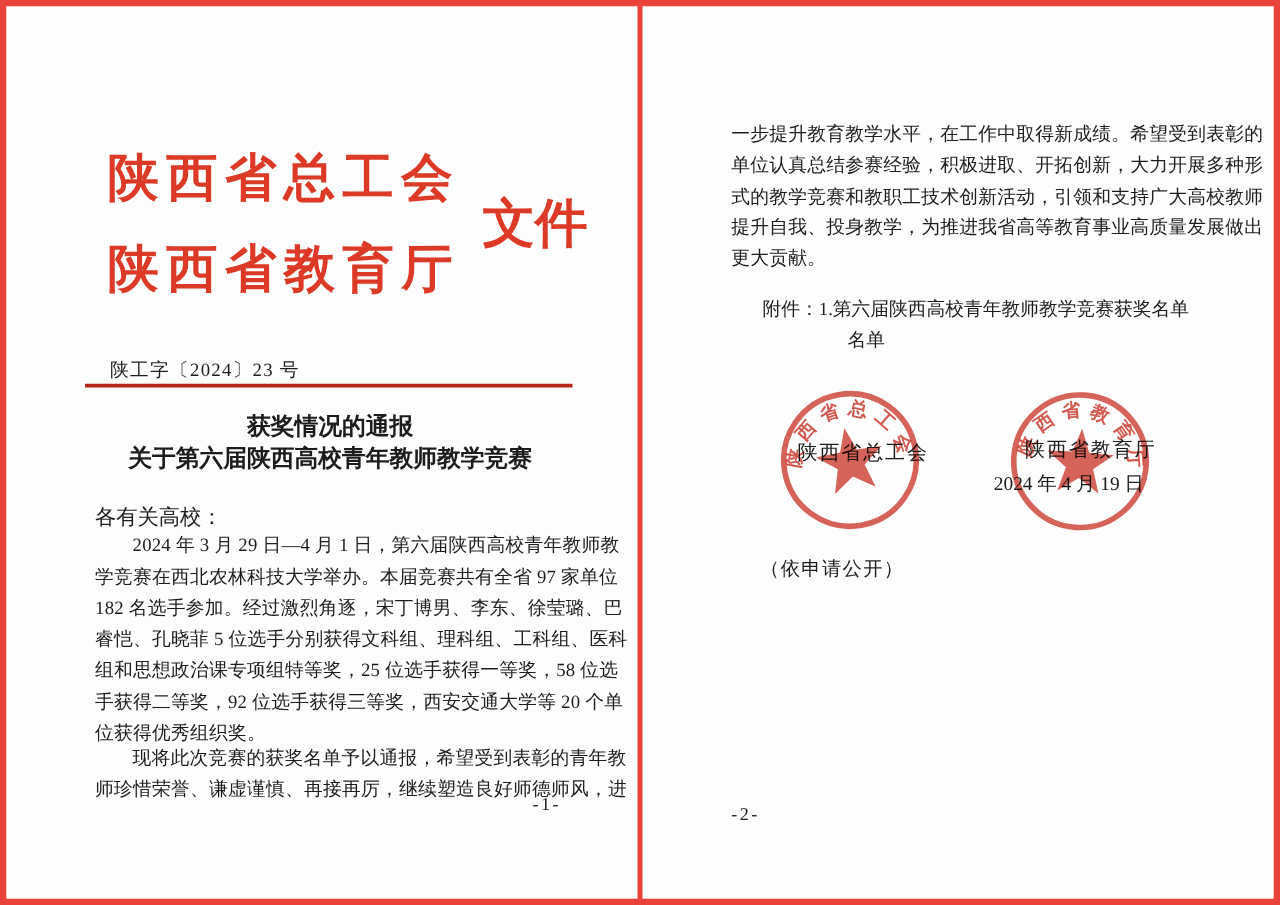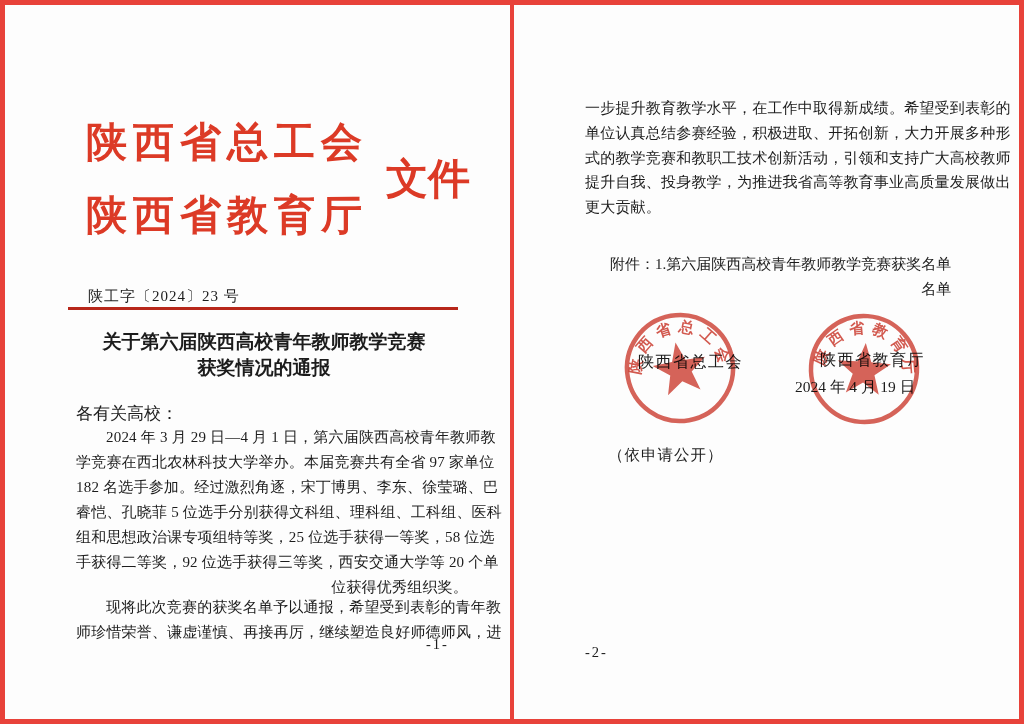--- a/index.html
+++ b/index.html
@@ -23,30 +23,30 @@
   }
   .doc-word{font-size:42px;font-weight:bold;color:#dc3a26;white-space:nowrap;}
 
   .doc-number{left:88px;top:287px;width:400px;text-align:left;font-size:15px;letter-spacing:1px;}
   .red-rule{left:68px;top:307px;width:390px;height:3px;background:#b7271a;}
 
   .doc-title{left:64px;top:329px;width:400px;text-align:center;font-weight:bold;font-size:19px;line-height:26px;}
 
   .salutation{left:76px;top:402px;font-size:17px;}
   .body-block{font-size:15px;line-height:25px;letter-spacing:0.2px;}
-  .p1{left:76px;top:425px;width:392px;text-align:right;}
+  .p1{left:76px;top:425px;width:392px;}
   .p2{left:76px;top:595px;width:392px;}
   .indent{padding-left:30px;}
   .pagenum{font-size:14.5px;letter-spacing:2px;}
   .pn1{left:426px;top:636px;}
   .pn2{left:585px;top:644px;}
 
   
   .rp-para{left:585px;top:96px;width:382px;font-size:15px;line-height:24.8px;letter-spacing:0.2px;}
-  .attach{left:610px;top:252px;font-size:15px;line-height:25px;text-align:right;}
+  .attach{left:610px;top:236px;font-size:15px;line-height:25px;}
   .attach .l2{margin-left:53px;}
   .attach .l3{margin-left:68px;}
 
   .signer{font-size:16px;letter-spacing:1.5px;}
   .s1{left:638px;top:352px;}
   .s2{left:820px;top:350px;}
   .sign-date{left:795px;top:377px;font-size:15.5px;}
   .disclosure{left:608px;top:445px;font-size:15.5px;letter-spacing:1px;}
 
   .seal{width:116px;height:116px;mix-blend-mode:multiply;opacity:0.88;z-index:20;}
@@ -63,22 +63,22 @@
     <div class="org-line">陕西省总工会</div>
     <div class="org-line">陕西省教育厅</div>
   </div>
   <div class="doc-word">文件</div>
 </div>
 
 <div class="abs doc-number nowrap">陕工字〔2024〕23 号</div>
 <div class="abs red-rule"></div>
 
 <div class="abs doc-title">
+  <div class="nowrap">获奖情况的通报</div>
   <div class="nowrap">关于第六届陕西高校青年教师教学竞赛</div>
-  <div class="nowrap">获奖情况的通报</div>
 </div>
 
 <div class="abs salutation nowrap">各有关高校：</div>
 
 <div class="abs body-block p1">
   <div class="nowrap indent">2024 年 3 月 29 日—4 月 1 日，第六届陕西高校青年教师教</div>
   <div class="nowrap">学竞赛在西北农林科技大学举办。本届竞赛共有全省 97 家单位</div>
   <div class="nowrap">182 名选手参加。经过激烈角逐，宋丁博男、李东、徐莹璐、巴</div>
   <div class="nowrap">睿恺、孔晓菲 5 位选手分别获得文科组、理科组、工科组、医科</div>
   <div class="nowrap">组和思想政治课专项组特等奖，25 位选手获得一等奖，58 位选</div>

